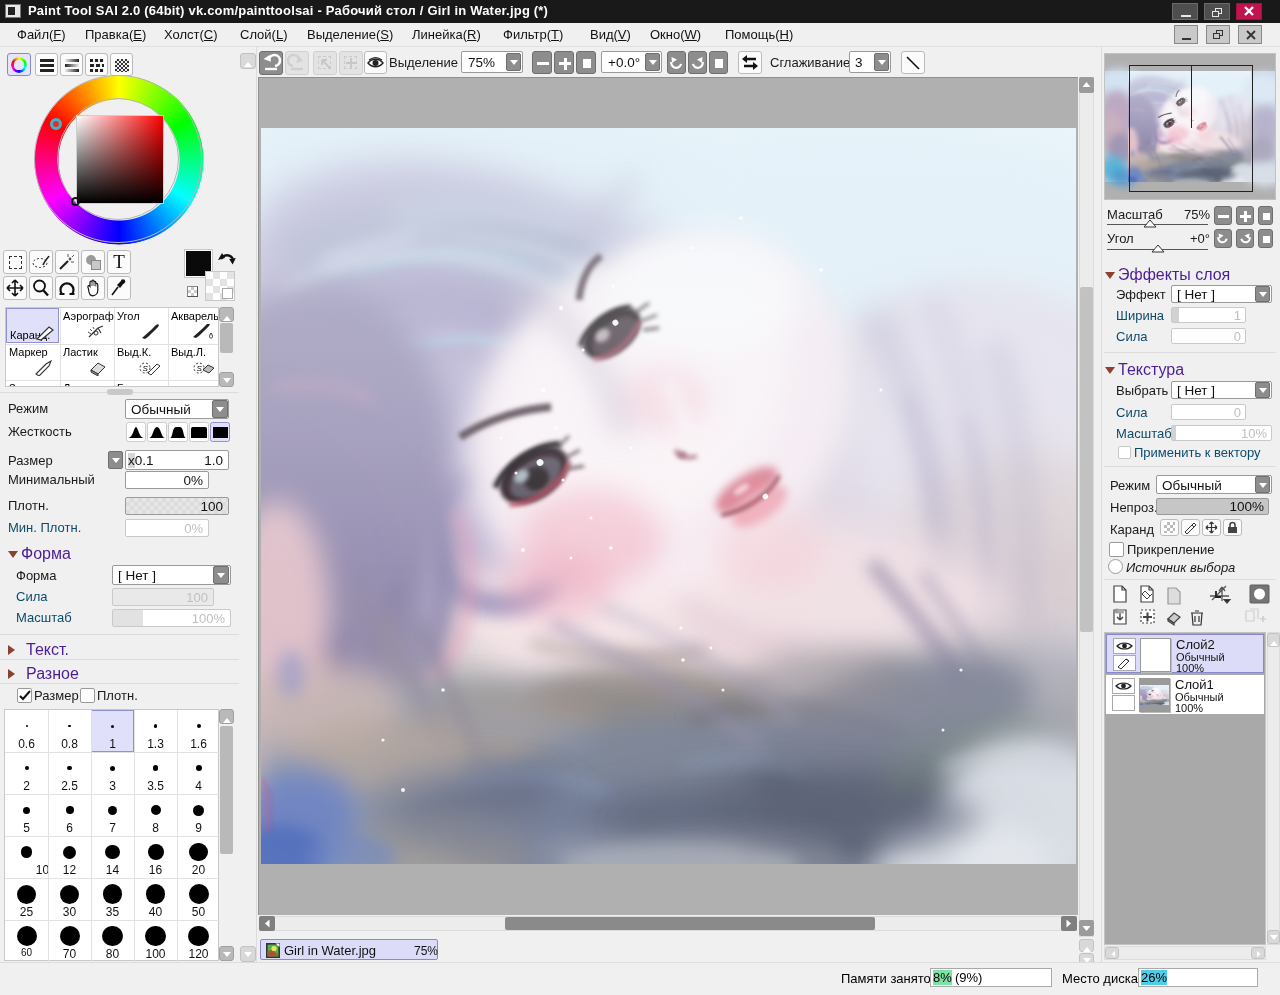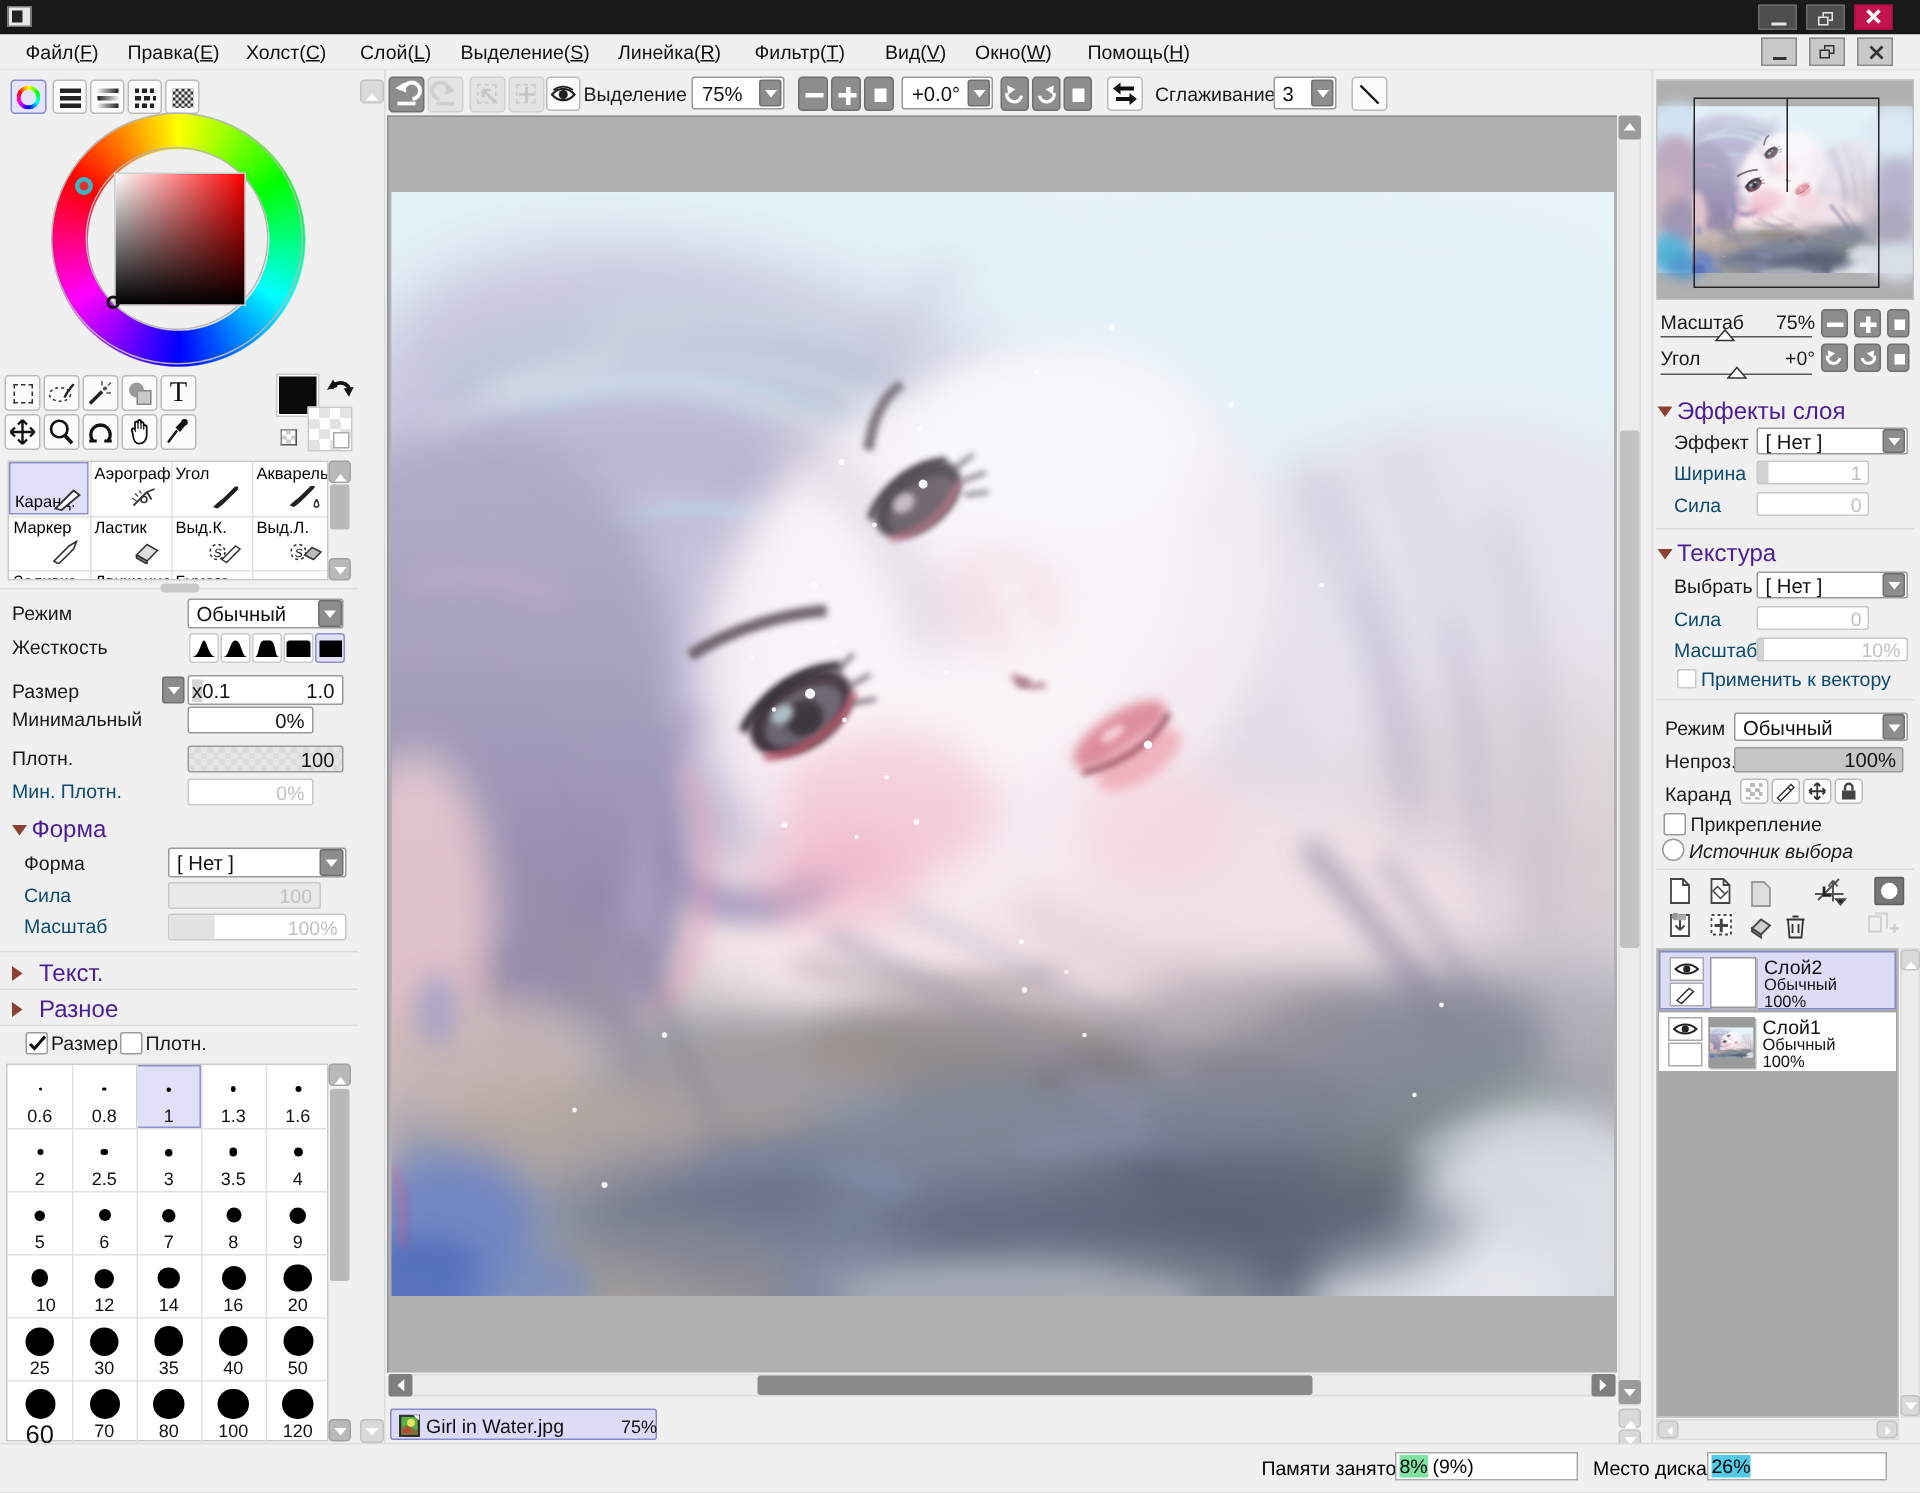--- a/index.html
+++ b/index.html
@@ -268,20 +268,21 @@
           <circle cx="450" cy="520" r="1.4"></circle>
   </g>
 </g>
 </defs>
 </svg>
 
 <div id="titlebar" class="abs">
   <div class="ticon abs">
       <span></span>
     </div>
+  <div class="ttext abs">Paint Tool SAI 2.0 (64bit) vk.com/painttoolsai - Рабочий стол / Girl in Water.jpg (*)</div>
   <div class="tbtn abs" style="left:1172px;">
       <div class="abs" style="left:8px; top:11px; width:10px; height:2px; background:#e8e8e8;"></div>
     </div>
   <div class="tbtn abs" style="left:1204px;">
       <div class="abs" style="left:10px; top:4px; width:7px; height:6px; border:1px solid #e8e8e8;"></div>
       <div class="abs" style="left:7px; top:7px; width:7px; height:6px; border:1px solid #e8e8e8; background:#4e4e4e;"></div>
     </div>
   <div class="tbtn abs" style="left:1236px;background:#c2134e;border-color:#a01040;">
       <svg width="24" height="15" style="position:absolute;left:0;top:0;">
         <path d="M8 3 L16 11 M16 3 L8 11" stroke="#fff" stroke-width="2.4"></path>
@@ -597,41 +598,41 @@
 <div class="abs" style="left:0px; top:111px; width:43px; text-align:center; font-size:12px; color:#111;">5</div>
 <div class="abs" style="left:60.5px; top:96.0px; width:8px; height:8px; border-radius:50%; background:#000;"></div>
 <div class="abs" style="left:43px; top:111px; width:43px; text-align:center; font-size:12px; color:#111;">6</div>
 <div class="abs" style="left:103.0px; top:95.5px; width:9px; height:9px; border-radius:50%; background:#000;"></div>
 <div class="abs" style="left:86px; top:111px; width:43px; text-align:center; font-size:12px; color:#111;">7</div>
 <div class="abs" style="left:145.5px; top:95.0px; width:10px; height:10px; border-radius:50%; background:#000;"></div>
 <div class="abs" style="left:129px; top:111px; width:43px; text-align:center; font-size:12px; color:#111;">8</div>
 <div class="abs" style="left:188.0px; top:94.5px; width:11px; height:11px; border-radius:50%; background:#000;"></div>
 <div class="abs" style="left:172px; top:111px; width:43px; text-align:center; font-size:12px; color:#111;">9</div>
 <div class="abs" style="left:15.8px; top:136.2px; width:11.5px; height:11.5px; border-radius:50%; background:#000;"></div>
-<div class="abs" style="left:4px; top:153px; width:43px; text-align:center; font-size:12px; color:#111;">10</div>
+<div class="abs" style="left:16px; top:153px; width:43px; text-align:center; font-size:12px; color:#111;">10</div>
 <div class="abs" style="left:58.0px; top:135.5px; width:13px; height:13px; border-radius:50%; background:#000;"></div>
 <div class="abs" style="left:43px; top:153px; width:43px; text-align:center; font-size:12px; color:#111;">12</div>
 <div class="abs" style="left:100.2px; top:134.8px; width:14.5px; height:14.5px; border-radius:50%; background:#000;"></div>
 <div class="abs" style="left:86px; top:153px; width:43px; text-align:center; font-size:12px; color:#111;">14</div>
 <div class="abs" style="left:142.5px; top:134.0px; width:16px; height:16px; border-radius:50%; background:#000;"></div>
 <div class="abs" style="left:129px; top:153px; width:43px; text-align:center; font-size:12px; color:#111;">16</div>
 <div class="abs" style="left:184.2px; top:132.8px; width:18.5px; height:18.5px; border-radius:50%; background:#000;"></div>
 <div class="abs" style="left:172px; top:153px; width:43px; text-align:center; font-size:12px; color:#111;">20</div>
 <div class="abs" style="left:12.0px; top:174.5px; width:19px; height:19px; border-radius:50%; background:#000;"></div>
 <div class="abs" style="left:0px; top:195px; width:43px; text-align:center; font-size:12px; color:#111;">25</div>
 <div class="abs" style="left:55.0px; top:174.5px; width:19px; height:19px; border-radius:50%; background:#000;"></div>
 <div class="abs" style="left:43px; top:195px; width:43px; text-align:center; font-size:12px; color:#111;">30</div>
 <div class="abs" style="left:97.8px; top:174.2px; width:19.5px; height:19.5px; border-radius:50%; background:#000;"></div>
 <div class="abs" style="left:86px; top:195px; width:43px; text-align:center; font-size:12px; color:#111;">35</div>
 <div class="abs" style="left:140.8px; top:174.2px; width:19.5px; height:19.5px; border-radius:50%; background:#000;"></div>
 <div class="abs" style="left:129px; top:195px; width:43px; text-align:center; font-size:12px; color:#111;">40</div>
 <div class="abs" style="left:183.5px; top:174.0px; width:20px; height:20px; border-radius:50%; background:#000;"></div>
 <div class="abs" style="left:172px; top:195px; width:43px; text-align:center; font-size:12px; color:#111;">50</div>
 <div class="abs" style="left:11.5px; top:216.0px; width:20px; height:20px; border-radius:50%; background:#000;"></div>
-<div class="abs" style="left:0px; top:237px; width:43px; text-align:center; font-size:17px; color:#111;">60</div>
+<div class="abs" style="left:0px; top:237px; width:43px; text-align:center; font-size:10px; color:#111;">60</div>
 <div class="abs" style="left:54.5px; top:216.0px; width:20px; height:20px; border-radius:50%; background:#000;"></div>
 <div class="abs" style="left:43px; top:237px; width:43px; text-align:center; font-size:12px; color:#111;">70</div>
 <div class="abs" style="left:97.2px; top:215.8px; width:20.5px; height:20.5px; border-radius:50%; background:#000;"></div>
 <div class="abs" style="left:86px; top:237px; width:43px; text-align:center; font-size:12px; color:#111;">80</div>
 <div class="abs" style="left:140.2px; top:215.8px; width:20.5px; height:20.5px; border-radius:50%; background:#000;"></div>
 <div class="abs" style="left:129px; top:237px; width:43px; text-align:center; font-size:12px; color:#111;">100</div>
 <div class="abs" style="left:183.2px; top:215.8px; width:20.5px; height:20.5px; border-radius:50%; background:#000;"></div>
 <div class="abs" style="left:172px; top:237px; width:43px; text-align:center; font-size:12px; color:#111;">120</div>
 <div class="abs" style="left:42.5px; top:0; width:1px; height:252px; background:#e2e2e2;"></div>
 <div class="abs" style="left:85.5px; top:0; width:1px; height:252px; background:#e2e2e2;"></div>

